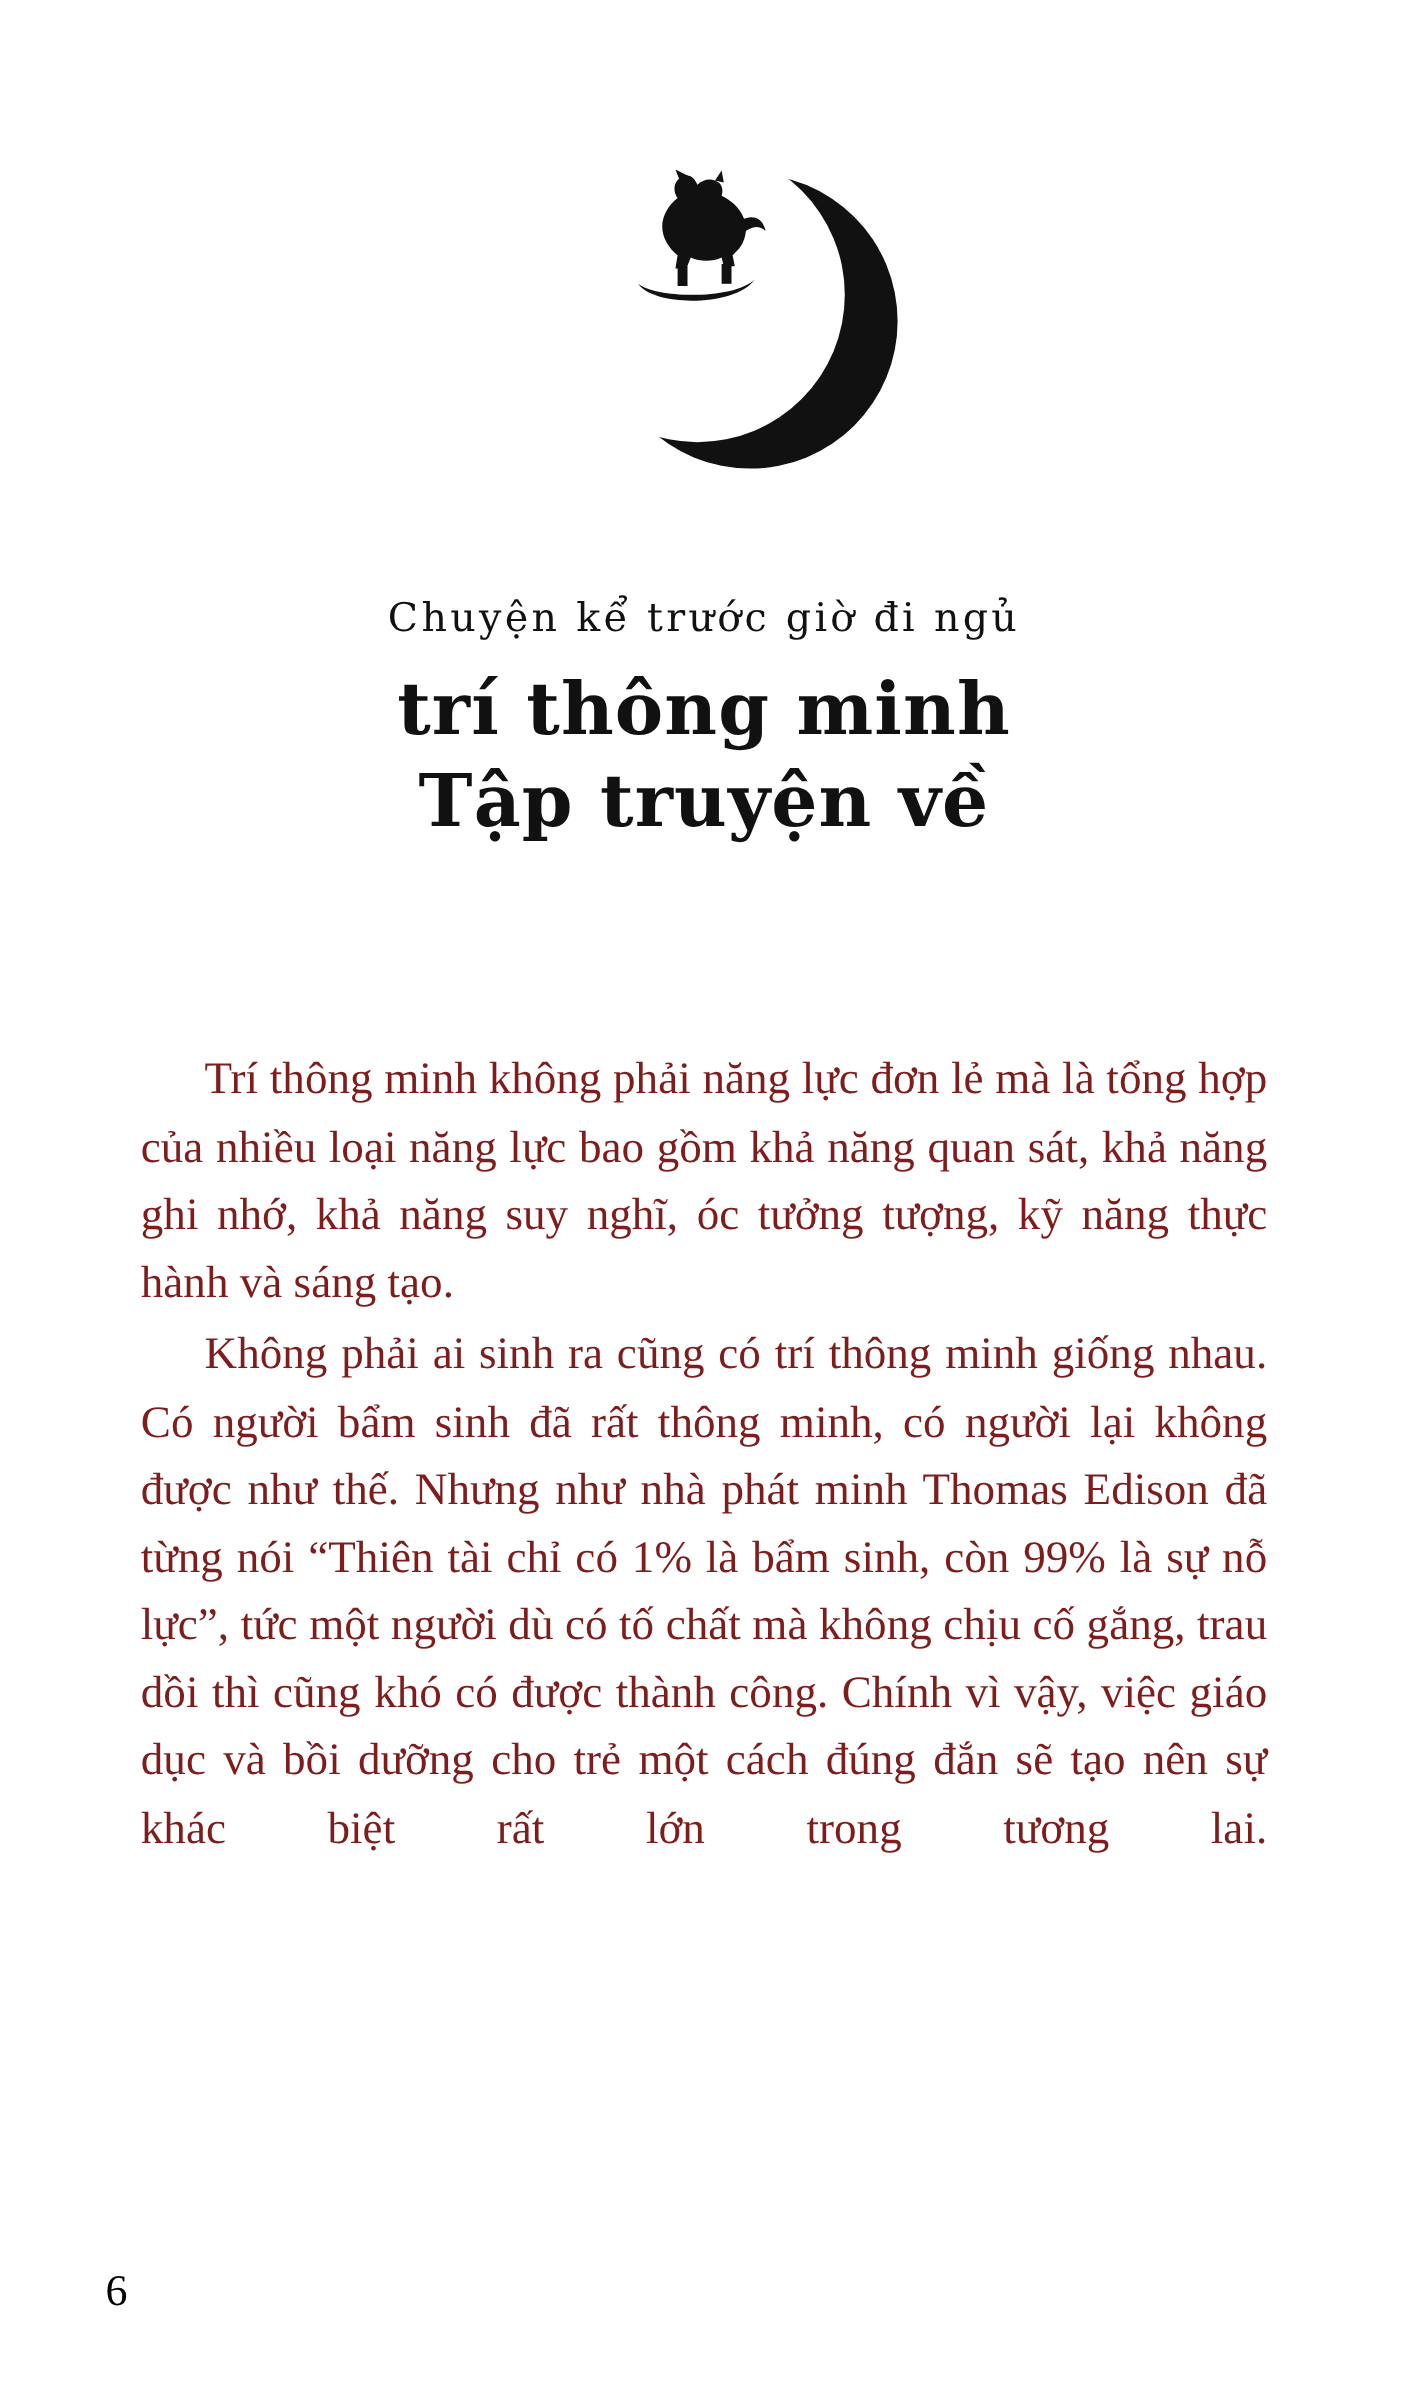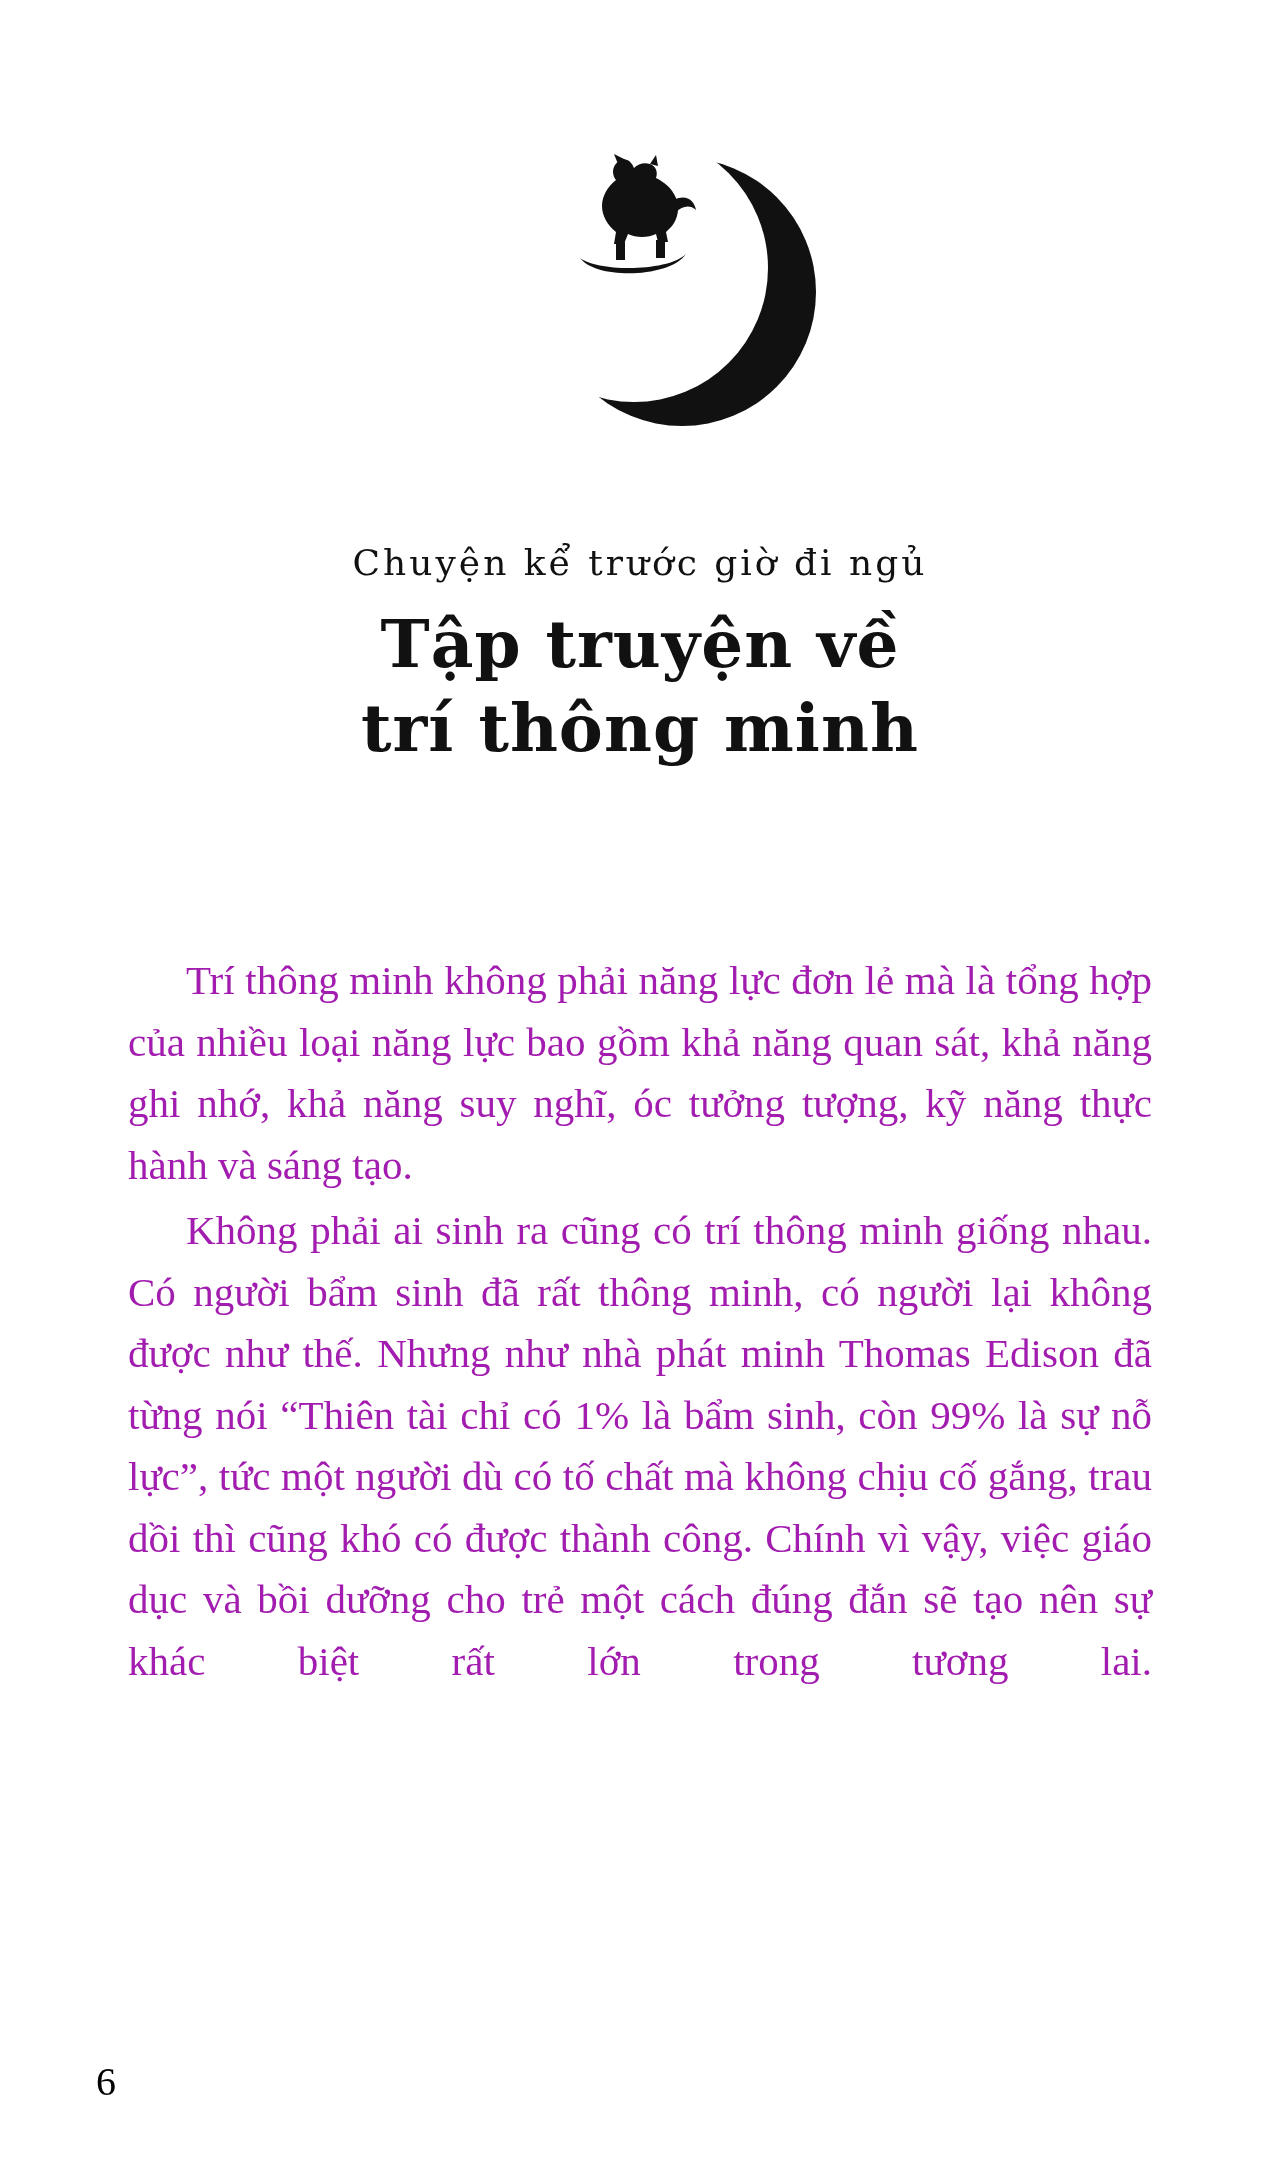--- a/index.html
+++ b/index.html
@@ -109,21 +109,21 @@
     right: 128px;
     top: 950px;
   }
   .para {
     font-family: "Liberation Serif", serif;
     font-size: 41px;
     line-height: 1.50;
     text-align: justify;
     text-indent: 58px;
     margin: 0 0 4px 0;
-    color: #a21caf;
+    color: #7f1d1d;
   }
   .para.last {
     text-align: justify;
   }
   .para.last::after {
     content: "";
     display: inline-block;
     width: 100%;
   }
 
@@ -162,22 +162,22 @@
 
           <path d="M116 46 C128 40 136 46 138 56 C132 50 124 52 118 58 Z"></path>
         </g>
       </svg>
     </div>
   </div>
 
   <div class="subtitle">Chuyện kể trước giờ đi ngủ</div>
 
   <div class="maintitle">
+    <div>trí thông minh</div>
     <div>Tập truyện về</div>
-    <div>trí thông minh</div>
   </div>
 
   <div class="body-text">
     <p class="para">Trí thông minh không phải năng lực đơn lẻ mà là tổng hợp của nhiều loại năng lực bao gồm khả năng quan sát, khả năng ghi nhớ, khả năng suy nghĩ, óc tưởng tượng, kỹ năng thực hành và sáng tạo.</p>
     <p class="para last">Không phải ai sinh ra cũng có trí thông minh giống nhau. Có người bẩm sinh đã rất thông minh, có người lại không được như thế. Nhưng như nhà phát minh Thomas Edison đã từng nói “Thiên tài chỉ có 1% là bẩm sinh, còn 99% là sự nỗ lực”, tức một người dù có tố chất mà không chịu cố gắng, trau dồi thì cũng khó có được thành công. Chính vì vậy, việc giáo dục và bồi dưỡng cho trẻ một cách đúng đắn sẽ tạo nên sự khác biệt rất lớn trong tương lai.</p>
   </div>
 
   <div class="page-number">6</div>
 
 </div>

